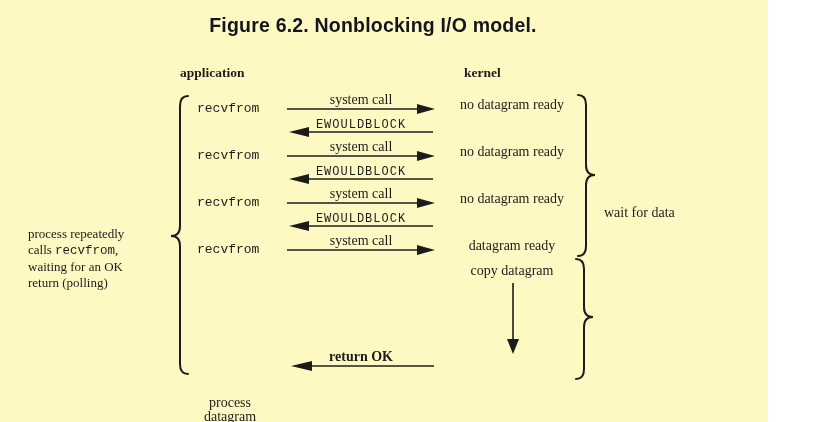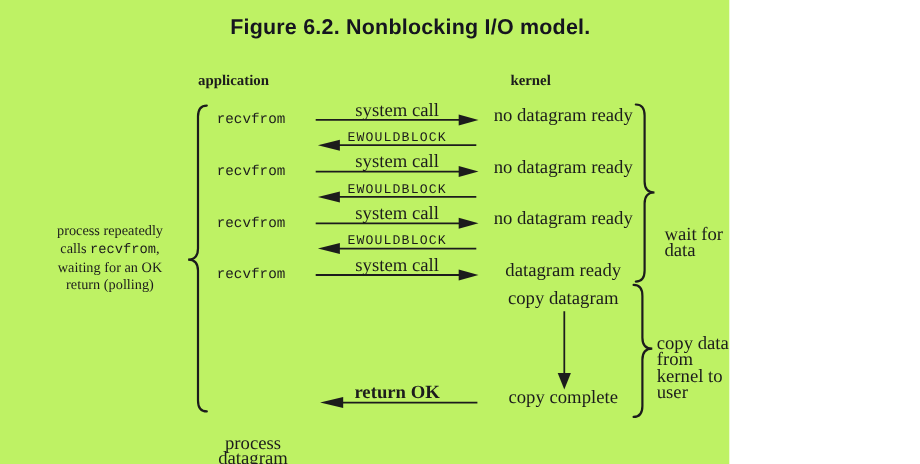--- a/index.html
+++ b/index.html
@@ -1,49 +1,49 @@
 <!DOCTYPE html>
 <html><head>
 <meta charset="utf-8">
 <style>
   html,body{margin:0;padding:0;background:#fff;}
   #figure{
     position:relative;
-    width:663px;height:422px;
-    background:#bef264;
+    width:768px;height:422px;
+    background:#fef9c3;
     overflow:hidden;
     font-family:"Liberation Serif", serif;
     color:#1c1c1c;
   }
   .abs{position:absolute;}
   .title{
     font-family:"Liberation Sans", sans-serif;
     font-weight:bold;
     font-size:19.5px;
     letter-spacing:0.2px;
     color:#15151f;
     text-align:center;
   }
   .colhead{
     font-weight:bold;
     font-size:13.5px;
     text-align:left;
   }
-  .serif{font-size:17px;line-height:15px;}
+  .serif{font-size:14px;line-height:15px;}
   .mono{
     font-family:"Liberation Mono","DejaVu Sans Mono",monospace;
     font-size:13px;
   }
   .mono-sm{
     font-family:"Liberation Mono","DejaVu Sans Mono",monospace;
     font-size:12px;
     letter-spacing:1px;
   }
   .center{text-align:center;}
-  .right{text-align:center;}
+  .right{text-align:left;margin-top:24px;}
   .note{
     font-size:13px;
     line-height:15.5px;
   }
   .note .mono-inline{
     font-family:"Liberation Mono","DejaVu Sans Mono",monospace;
     font-size:12.5px;
   }
   svg{position:absolute;left:0;top:0;}
   .ln{stroke:#1c1c1c;stroke-width:1.6;fill:none;}
@@ -122,34 +122,29 @@
   <div class="abs mono-sm center" style="left:300px;top:118px;width:122px;">EWOULDBLOCK</div>
   <div class="abs mono-sm center" style="left:300px;top:165px;width:122px;">EWOULDBLOCK</div>
   <div class="abs mono-sm center" style="left:300px;top:212px;width:122px;">EWOULDBLOCK</div>
 
   <div class="abs serif center" style="left:444px;top:97px;width:136px;">no datagram ready</div>
   <div class="abs serif center" style="left:444px;top:144px;width:136px;">no datagram ready</div>
   <div class="abs serif center" style="left:444px;top:191px;width:136px;">no datagram ready</div>
   <div class="abs serif center" style="left:444px;top:238px;width:136px;">datagram ready</div>
 
   <div class="abs serif center" style="left:444px;top:263px;width:136px;">copy datagram</div>
-  <div class="abs serif center" style="left:444px;top:353px;width:136px;">copy complete</div>
   <div class="abs serif center" style="left:300px;top:349px;width:122px;font-weight:bold;">return OK</div>
 
   <div class="abs note right" style="left:28px;top:202px;width:144px;">
     <div>process repeatedly</div>
     <div><span>calls </span><span class="mono-inline">recvfrom</span><span>,</span></div>
     <div>waiting for an OK</div>
     <div>return (polling)</div>
   </div>
 
   <div class="abs serif center" style="left:185px;top:372px;width:90px;line-height:14px;margin-top:24px;">
     <div>process</div>
     <div>datagram</div>
   </div>
 
   <div class="abs serif" style="left:604px;top:168px;margin-top:37px;">wait for data</div>
-  <div class="abs serif" style="left:597px;top:304px;">
-    <div>copy data from</div>
-    <div>kernel to user</div>
-  </div>
 
 </div>
 
 </body></html>

